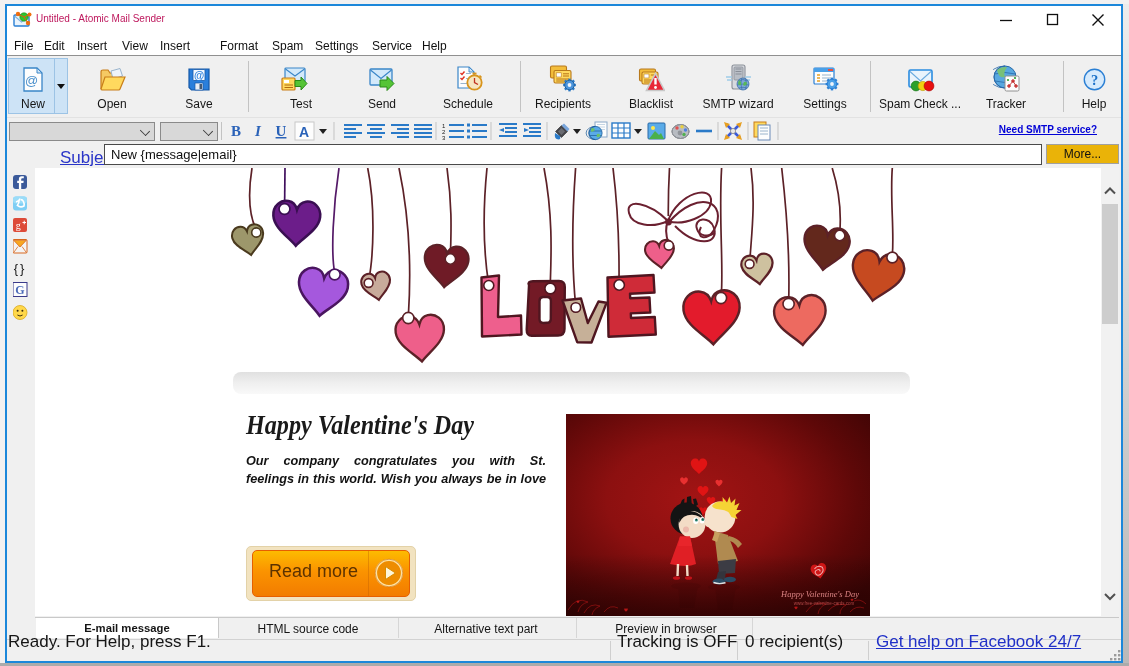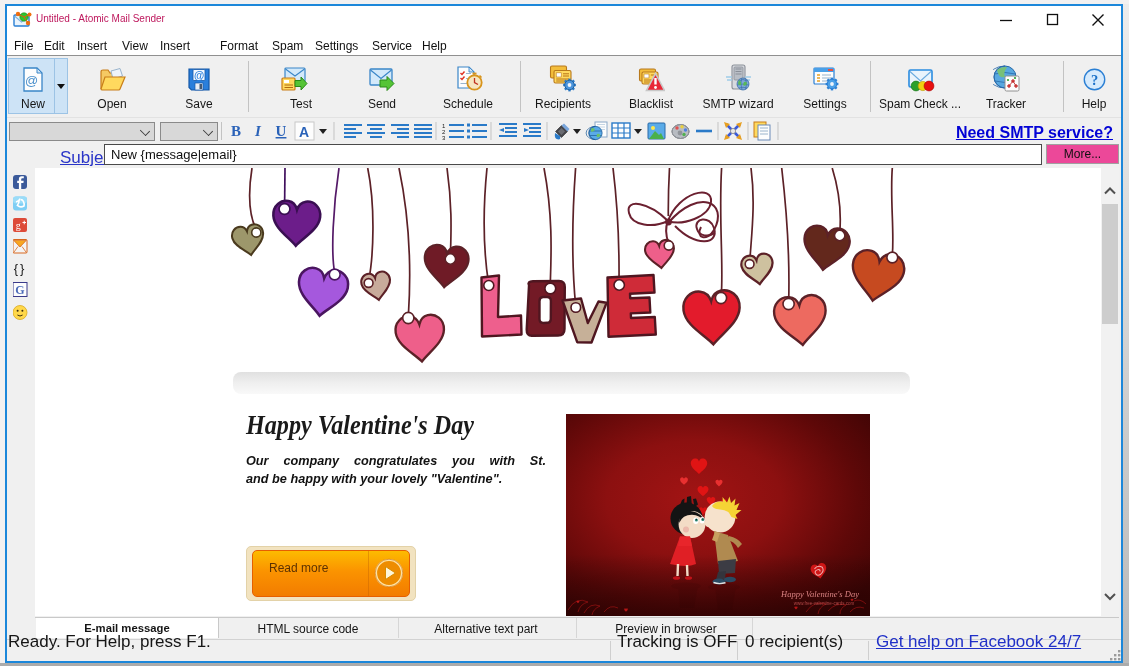--- a/index.html
+++ b/index.html
@@ -14,34 +14,34 @@
 #menuline { left:7px; top:55px; width:1114px; height:1px; background:#909090; }
 #toolbar { left:7px; top:56px; width:1114px; height:61px; background:#f0f0f0; }
 .tlabel { position:absolute; top:97px; font-size:12px; color:#161616; text-align:center; width:110px; }
 .tsep { position:absolute; top:61px; width:1px; height:51px; background:#c3c3c3; }
 #newbtn { left:8px; top:58px; width:60px; height:56px; background:#cde3f6; border:1px solid #9cc3e5; }
 #newdiv { left:54px; top:59px; width:1px; height:54px; background:#9cc3e5; }
 #fmtbar { left:7px; top:117px; width:1114px; height:26px; background:#f0f0f0; border-top:1px solid #e2e2e2; }
 .combo { position:absolute; top:122px; height:19px; background:#d8d8d8; border:1px solid #8a8a8a; }
 .combo:after { content:""; position:absolute; right:5px; top:6px; width:7px; height:7px; border-right:1.6px solid #3c3c3c; border-bottom:1.6px solid #3c3c3c; transform:rotate(45deg) scale(1,.8); transform-origin:center; margin-top:-2px; }
 .fsep { position:absolute; top:122px; width:1px; height:18px; background:#c3c3c3; }
-#smtplink { right:16px; top:124px; font-size:16px; font-weight:bold; color:#0202d6; text-decoration:underline; }
+#smtplink { right:32px; top:124px; font-size:10px; font-weight:bold; color:#0202d6; text-decoration:underline; }
 #subjrow { left:7px; top:143px; width:1114px; height:25px; background:#f0f0f0; }
 #subjlabel { left:60px; top:148px; font-size:17px; color:#2a35c8; text-decoration:underline; }
 #subjinput { left:104px; top:144px; width:938px; height:21px; background:#fff; border:1px solid #4a4a4a; font-size:13px; color:#101010; line-height:19px; padding-left:6px; }
-#morebtn { left:1046px; top:144px; width:73px; height:20px; background:#ec4899; border:1px solid #a0a0a0; font-size:12px; color:#101010; text-align:center; line-height:18px; }
+#morebtn { left:1046px; top:144px; width:73px; height:20px; background:#eab308; border:1px solid #a0a0a0; font-size:12px; color:#101010; text-align:center; line-height:18px; }
 #content { left:35px; top:168px; width:1066px; height:448px; background:#fff; overflow:hidden; }
 #divband { left:198px; top:204px; width:677px; height:22px; border-radius:8px; background:linear-gradient(#e0e0e0,#efefef 50%,#f9f9f9); }
 #heading { left:211px; top:241px; font-family:"Liberation Serif",serif; font-style:italic; font-weight:bold; font-size:28px; color:#1a1a1a; transform:scaleX(.862); transform-origin:0 0; white-space:nowrap; }
 #para { left:211px; top:284px; width:300px; font-style:italic; font-weight:bold; font-size:12.7px; line-height:18.4px; color:#121212; }
 #para .j { text-align:justify; text-align-last:justify; }
 #rmouter { left:211px; top:378px; width:170px; height:55px; background:#f2e3c0; border:1px solid #e3d2a8; border-radius:5px; }
 #rminner { left:217px; top:382px; width:158px; height:47px; border-radius:5px; background:linear-gradient(#fdbb00,#fb9300 45%,#f27c00); border:1px solid #e65f00; }
 #rmdiv { left:333px; top:383px; width:1px; height:45px; background:rgba(190,95,0,.38); }
-#rmtext { left:234px; top:393px; font-size:12px; color:#5c3200; }
+#rmtext { left:234px; top:393px; font-size:18px; color:#5c3200; }
 .tabtext { top:622px; font-size:12px; color:#151515; text-align:center; }
 #tabline { left:35px; top:617px; width:1084px; height:1px; background:#c9c9c9; }
 #activetab { left:36px; top:618px; width:183px; height:20px; background:#fff; border-right:1px solid #c9c9c9; }
 .tabsep { position:absolute; top:618px; width:1px; height:20px; background:#d6d6d6; }
 #statusline { left:7px; top:639px; width:1114px; height:1px; background:#d2d2d2; }
 .stattext { top:632px; font-size:17px; color:#151515; }
 .statsep { position:absolute; top:641px; width:1px; height:19px; background:#cfcfcf; }
 #fblink { color:#2030c8; text-decoration:underline; }
 #scroll { left:1101px; top:168px; width:18px; height:448px; background:#f1f1f1; }
 #thumb { left:1102px; top:204px; width:16px; height:120px; background:#cdcdcd; }
@@ -449,21 +449,21 @@
         <circle cx="453.8" cy="117.5" r="5"></circle>
         <circle cx="515.3" cy="120.5" r="5.4"></circle>
         <circle cx="540.8" cy="139.5" r="4.8"></circle>
         <circle cx="584.2" cy="117" r="5.2"></circle>
       </g>
     </svg>
     <div id="divband" class="abs"></div>
     <div id="heading" class="abs">Happy Valentine's Day</div>
     <div id="para" class="abs">
       <div class="j">Our company congratulates you with St.</div>
-      <div class="l">and be happy with your lovely "Valentine".</div>
+      <div class="j">feelings in this world. Wish you always be in love</div>
     </div>
     <div id="rmouter" class="abs"></div>
     <div id="rminner" class="abs"></div>
     <div id="rmdiv" class="abs"></div>
     <div id="rmtext" class="abs">Read more</div>
     <svg class="abs" style="left:339px;top:390px" width="30" height="30" viewBox="0 0 30 30">
       <circle cx="15" cy="15" r="13" fill="#ee8c00" stroke="#ffe2a0" stroke-width="2.2"></circle>
       <circle cx="15" cy="15" r="13.8" fill="none" stroke="rgba(190,95,0,.55)" stroke-width="1"></circle>
       <path d="M11.5 8.5 L21.5 15 L11.5 21.5 Z" fill="#fdf6da" stroke="#d88a00" stroke-width="1"></path>
     </svg>

